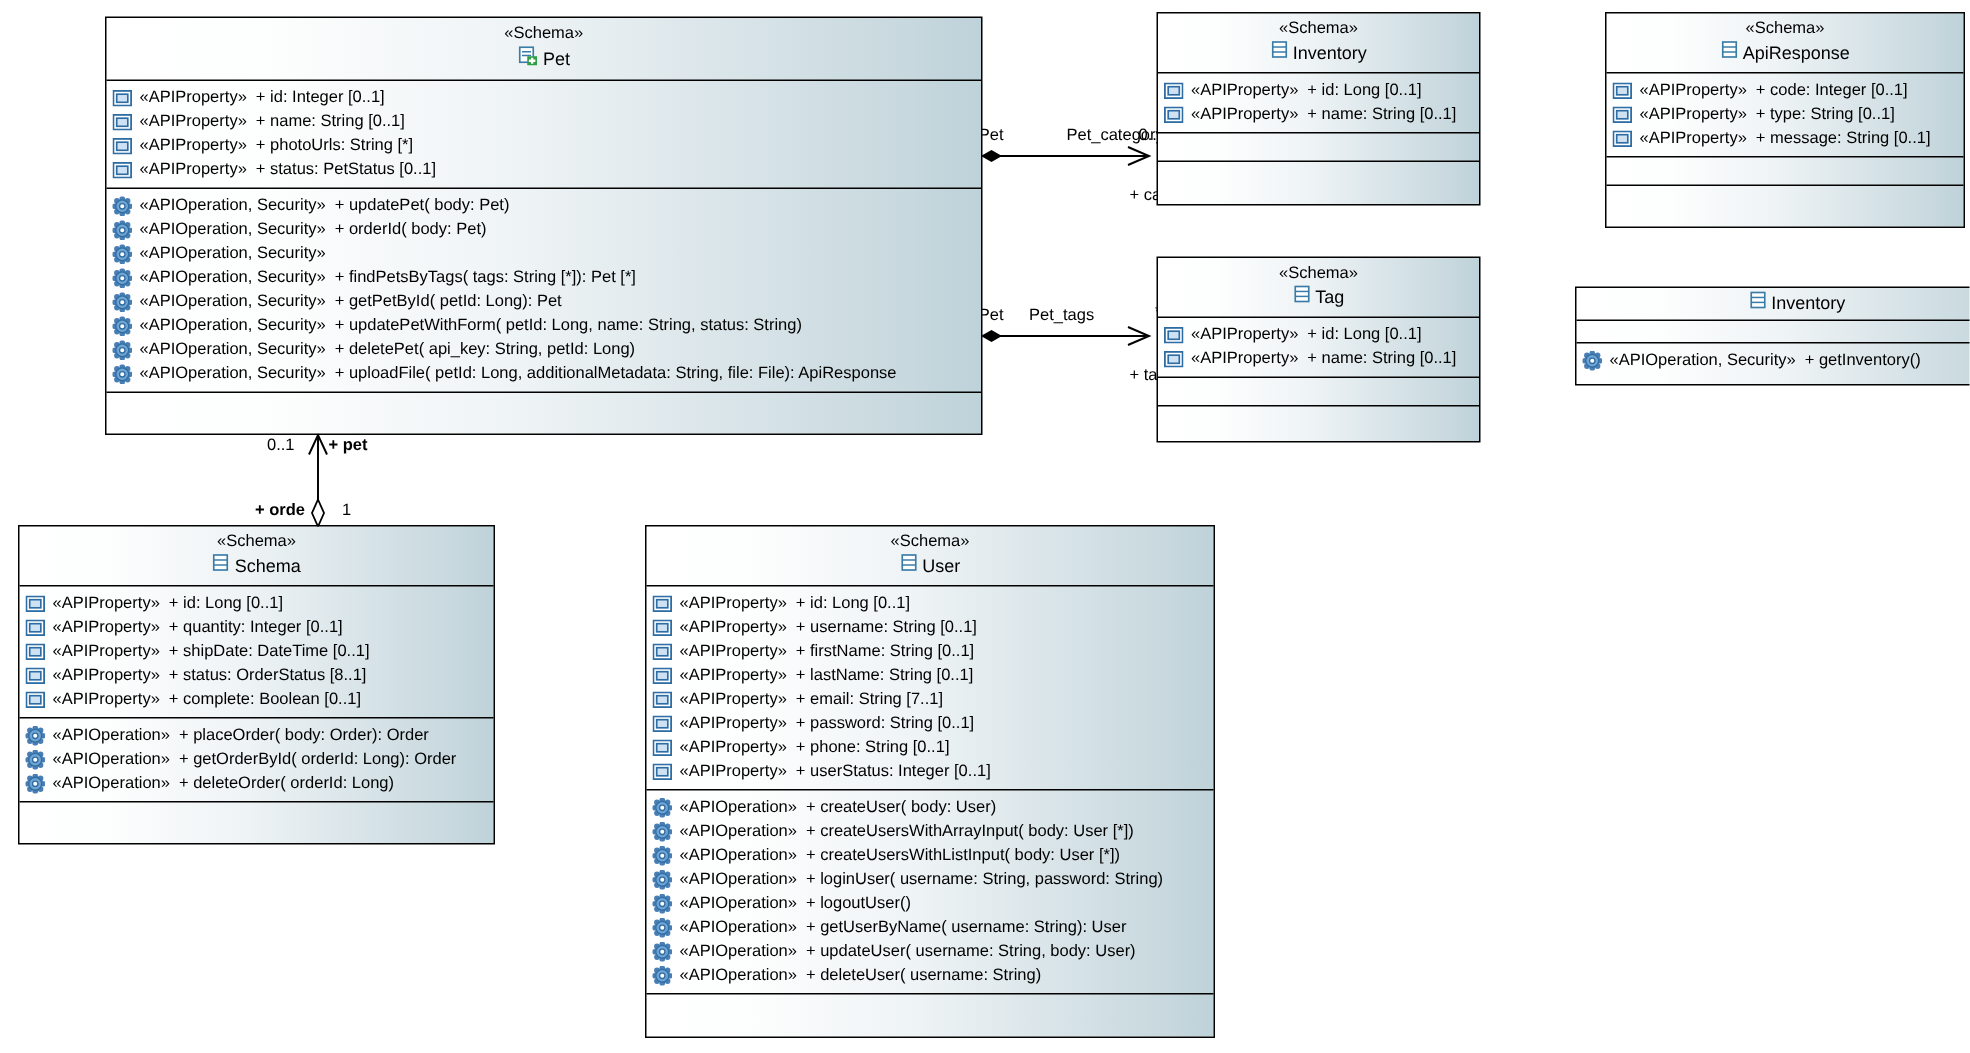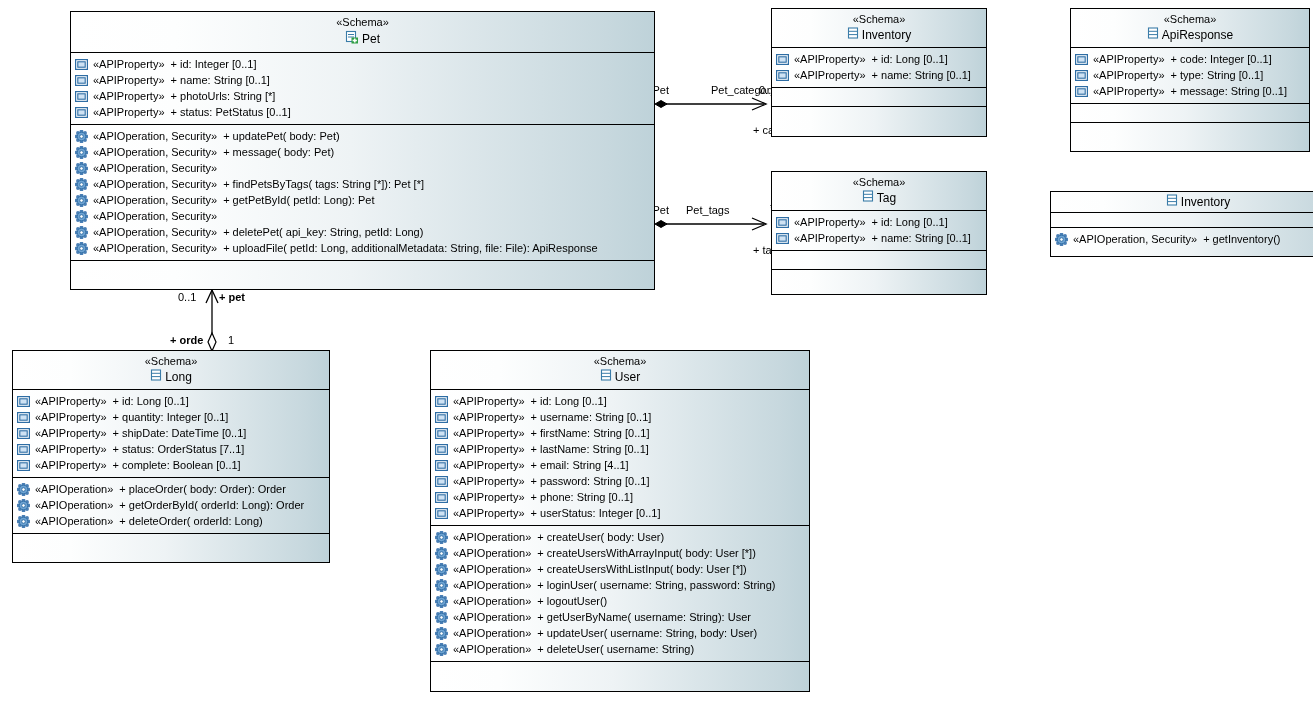--- a/index.html
+++ b/index.html
@@ -229,21 +229,21 @@
             <circle cx="2.96" cy="10.04" r="1.9" fill="#4a7fb5"></circle>
             <circle cx="1.50" cy="6.50" r="1.9" fill="#4a7fb5"></circle>
             <circle cx="2.96" cy="2.96" r="1.9" fill="#4a7fb5"></circle>
             <circle cx="6.50" cy="1.50" r="1.9" fill="#4a7fb5"></circle>
             <circle cx="10.04" cy="2.96" r="1.9" fill="#4a7fb5"></circle>
             <circle cx="6.5" cy="6.5" r="4.3" fill="#6fa3d2" stroke="#2e6da4" stroke-width="0.9"></circle>
             <circle cx="6.5" cy="6.5" r="1.8" fill="#ffffff" stroke="#2e6da4" stroke-width="0.9"></circle>
           </svg>
         </span>
         <span class="mstereo">«APIOperation, Security»</span>
-        <span class="mtext">+ message( body: Pet)</span>
+        <span class="mtext">+ orderId( body: Pet)</span>
       </div>
       <div class="member">
         <span class="mi">
           <svg width="13" height="13" viewBox="0 0 13 13">
             <circle cx="11.50" cy="6.50" r="1.9" fill="#4a7fb5"></circle>
             <circle cx="10.04" cy="10.04" r="1.9" fill="#4a7fb5"></circle>
             <circle cx="6.50" cy="11.50" r="1.9" fill="#4a7fb5"></circle>
             <circle cx="2.96" cy="10.04" r="1.9" fill="#4a7fb5"></circle>
             <circle cx="1.50" cy="6.50" r="1.9" fill="#4a7fb5"></circle>
             <circle cx="2.96" cy="2.96" r="1.9" fill="#4a7fb5"></circle>
@@ -300,20 +300,21 @@
             <circle cx="2.96" cy="10.04" r="1.9" fill="#4a7fb5"></circle>
             <circle cx="1.50" cy="6.50" r="1.9" fill="#4a7fb5"></circle>
             <circle cx="2.96" cy="2.96" r="1.9" fill="#4a7fb5"></circle>
             <circle cx="6.50" cy="1.50" r="1.9" fill="#4a7fb5"></circle>
             <circle cx="10.04" cy="2.96" r="1.9" fill="#4a7fb5"></circle>
             <circle cx="6.5" cy="6.5" r="4.3" fill="#6fa3d2" stroke="#2e6da4" stroke-width="0.9"></circle>
             <circle cx="6.5" cy="6.5" r="1.8" fill="#ffffff" stroke="#2e6da4" stroke-width="0.9"></circle>
           </svg>
         </span>
         <span class="mstereo">«APIOperation, Security»</span>
+        <span class="mtext">+ updatePetWithForm( petId: Long,   name: String,   status: String)</span>
       </div>
       <div class="member">
         <span class="mi">
           <svg width="13" height="13" viewBox="0 0 13 13">
             <circle cx="11.50" cy="6.50" r="1.9" fill="#4a7fb5"></circle>
             <circle cx="10.04" cy="10.04" r="1.9" fill="#4a7fb5"></circle>
             <circle cx="6.50" cy="11.50" r="1.9" fill="#4a7fb5"></circle>
             <circle cx="2.96" cy="10.04" r="1.9" fill="#4a7fb5"></circle>
             <circle cx="1.50" cy="6.50" r="1.9" fill="#4a7fb5"></circle>
             <circle cx="2.96" cy="2.96" r="1.9" fill="#4a7fb5"></circle>
@@ -518,21 +519,21 @@
   <div class="uml-header">
     <span class="stereotype">«Schema»</span>
     <span class="class-name-row">
       <span class="ic">
         <svg width="12" height="12" viewBox="0 0 12 12">
           <rect x="1.5" y="1" width="9" height="10" fill="#ffffff" stroke="#3a7ca8" stroke-width="1.1"></rect>
           <line x1="1.5" y1="4.3" x2="10.5" y2="4.3" stroke="#3a7ca8" stroke-width="1"></line>
           <line x1="1.5" y1="7.6" x2="10.5" y2="7.6" stroke="#3a7ca8" stroke-width="1"></line>
         </svg>
       </span>
-      <span class="class-name">Long</span>
+      <span class="class-name">Schema</span>
     </span>
   </div>
   <div class="uml-compartment" id="order-props">
       <div class="member">
         <span class="mi">
           <svg width="13" height="11" viewBox="0 0 13 11">
             <rect x="0.6" y="0.6" width="11.8" height="9.8" fill="#ffffff" stroke="#2e6da4" stroke-width="1.2"></rect>
             <rect x="2.8" y="2.8" width="7.4" height="5.4" fill="#cfe2f3" stroke="#2e6da4" stroke-width="1.1"></rect>
           </svg>
         </span>
@@ -560,21 +561,21 @@
         <span class="mtext">+ shipDate: DateTime [0..1]</span>
       </div>
       <div class="member">
         <span class="mi">
           <svg width="13" height="11" viewBox="0 0 13 11">
             <rect x="0.6" y="0.6" width="11.8" height="9.8" fill="#ffffff" stroke="#2e6da4" stroke-width="1.2"></rect>
             <rect x="2.8" y="2.8" width="7.4" height="5.4" fill="#cfe2f3" stroke="#2e6da4" stroke-width="1.1"></rect>
           </svg>
         </span>
         <span class="mstereo">«APIProperty»</span>
-        <span class="mtext">+ status: OrderStatus [7..1]</span>
+        <span class="mtext">+ status: OrderStatus [8..1]</span>
       </div>
       <div class="member">
         <span class="mi">
           <svg width="13" height="11" viewBox="0 0 13 11">
             <rect x="0.6" y="0.6" width="11.8" height="9.8" fill="#ffffff" stroke="#2e6da4" stroke-width="1.2"></rect>
             <rect x="2.8" y="2.8" width="7.4" height="5.4" fill="#cfe2f3" stroke="#2e6da4" stroke-width="1.1"></rect>
           </svg>
         </span>
         <span class="mstereo">«APIProperty»</span>
         <span class="mtext">+ complete: Boolean [0..1]</span>
@@ -695,21 +696,21 @@
         <span class="mtext">+ lastName: String [0..1]</span>
       </div>
       <div class="member">
         <span class="mi">
           <svg width="13" height="11" viewBox="0 0 13 11">
             <rect x="0.6" y="0.6" width="11.8" height="9.8" fill="#ffffff" stroke="#2e6da4" stroke-width="1.2"></rect>
             <rect x="2.8" y="2.8" width="7.4" height="5.4" fill="#cfe2f3" stroke="#2e6da4" stroke-width="1.1"></rect>
           </svg>
         </span>
         <span class="mstereo">«APIProperty»</span>
-        <span class="mtext">+ email: String [4..1]</span>
+        <span class="mtext">+ email: String [7..1]</span>
       </div>
       <div class="member">
         <span class="mi">
           <svg width="13" height="11" viewBox="0 0 13 11">
             <rect x="0.6" y="0.6" width="11.8" height="9.8" fill="#ffffff" stroke="#2e6da4" stroke-width="1.2"></rect>
             <rect x="2.8" y="2.8" width="7.4" height="5.4" fill="#cfe2f3" stroke="#2e6da4" stroke-width="1.1"></rect>
           </svg>
         </span>
         <span class="mstereo">«APIProperty»</span>
         <span class="mtext">+ password: String [0..1]</span>

